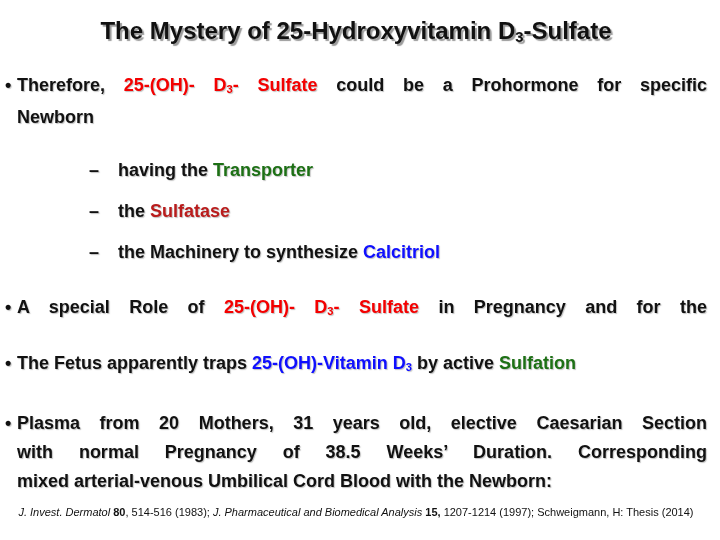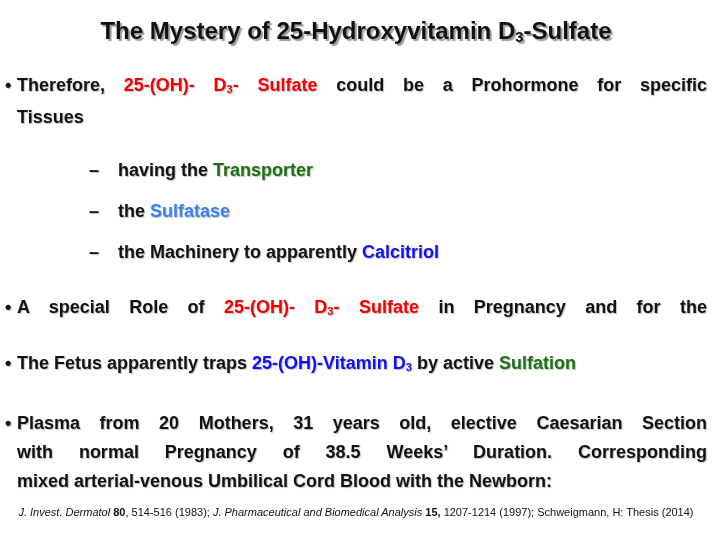--- a/index.html
+++ b/index.html
@@ -64,39 +64,39 @@
 <body>
 
 <div class="slide" data-name="slide">
   <h1 class="title" data-name="slide-title"><span data-name="title-text">The Mystery of 25-Hydroxyvitamin D</span><span class="subscript" data-name="title-subscript">3</span><span data-name="title-text-post">-Sulfate</span></h1>
 
   <div id="bullets" data-name="bullet-list">
       <div class="bullet main" data-name="bullet-prohormone">
         <span class="marker" data-name="bullet-marker">•</span>
         <div class="lines" data-name="bullet-lines">
           <div class="line jfull" data-name="bullet-line"><span data-name="text-segment">Therefore, </span><span data-name="text-segment" style="color: rgb(244, 0, 0);">25-(OH)- D</span><span data-name="text-segment" class="seg-sub" style="color: rgb(244, 0, 0);">3</span><span data-name="text-segment" style="color: rgb(244, 0, 0);">- Sulfate</span><span data-name="text-segment"> could be a Prohormone for specific</span></div>
-          <div class="line" data-name="bullet-line"><span data-name="text-segment">Tissues</span></div>
+          <div class="line" data-name="bullet-line"><span data-name="text-segment">Newborn</span></div>
         </div>
       </div>
       <div class="bullet sub" data-name="sub-bullet-transporter">
         <span class="marker" data-name="dash-marker">–</span>
         <div class="lines" data-name="bullet-lines">
           <div class="line" data-name="bullet-line"><span data-name="text-segment">having the </span><span data-name="text-segment" style="color: rgb(29, 112, 21);">Transporter</span></div>
         </div>
       </div>
       <div class="bullet sub" data-name="sub-bullet-sulfatase">
         <span class="marker" data-name="dash-marker">–</span>
         <div class="lines" data-name="bullet-lines">
-          <div class="line" data-name="bullet-line"><span data-name="text-segment">the </span><span data-name="text-segment" style="color: #3b82f6;">Sulfatase</span></div>
+          <div class="line" data-name="bullet-line"><span data-name="text-segment">the </span><span data-name="text-segment" style="color: #b91c1c;">Sulfatase</span></div>
         </div>
       </div>
       <div class="bullet sub" data-name="sub-bullet-calcitriol">
         <span class="marker" data-name="dash-marker">–</span>
         <div class="lines" data-name="bullet-lines">
-          <div class="line" data-name="bullet-line"><span data-name="text-segment">the Machinery to apparently </span><span data-name="text-segment" style="color: rgb(15, 15, 255); text-align: center;">Calcitriol</span></div>
+          <div class="line" data-name="bullet-line"><span data-name="text-segment">the Machinery to synthesize </span><span data-name="text-segment" style="color: rgb(15, 15, 255); text-align: center;">Calcitriol</span></div>
         </div>
       </div>
       <div class="bullet main" data-name="bullet-pregnancy">
         <span class="marker" data-name="bullet-marker">•</span>
         <div class="lines" data-name="bullet-lines">
           <div class="line jfull" data-name="bullet-line"><span data-name="text-segment">A special Role of </span><span data-name="text-segment" style="color: rgb(244, 0, 0);">25-(OH)- D</span><span data-name="text-segment" class="seg-sub" style="color: rgb(244, 0, 0);">3</span><span data-name="text-segment" style="color: rgb(244, 0, 0);">- Sulfate</span><span data-name="text-segment"> in Pregnancy and for the</span></div>
         </div>
       </div>
       <div class="bullet main" data-name="bullet-fetus">
         <span class="marker" data-name="bullet-marker">•</span>

